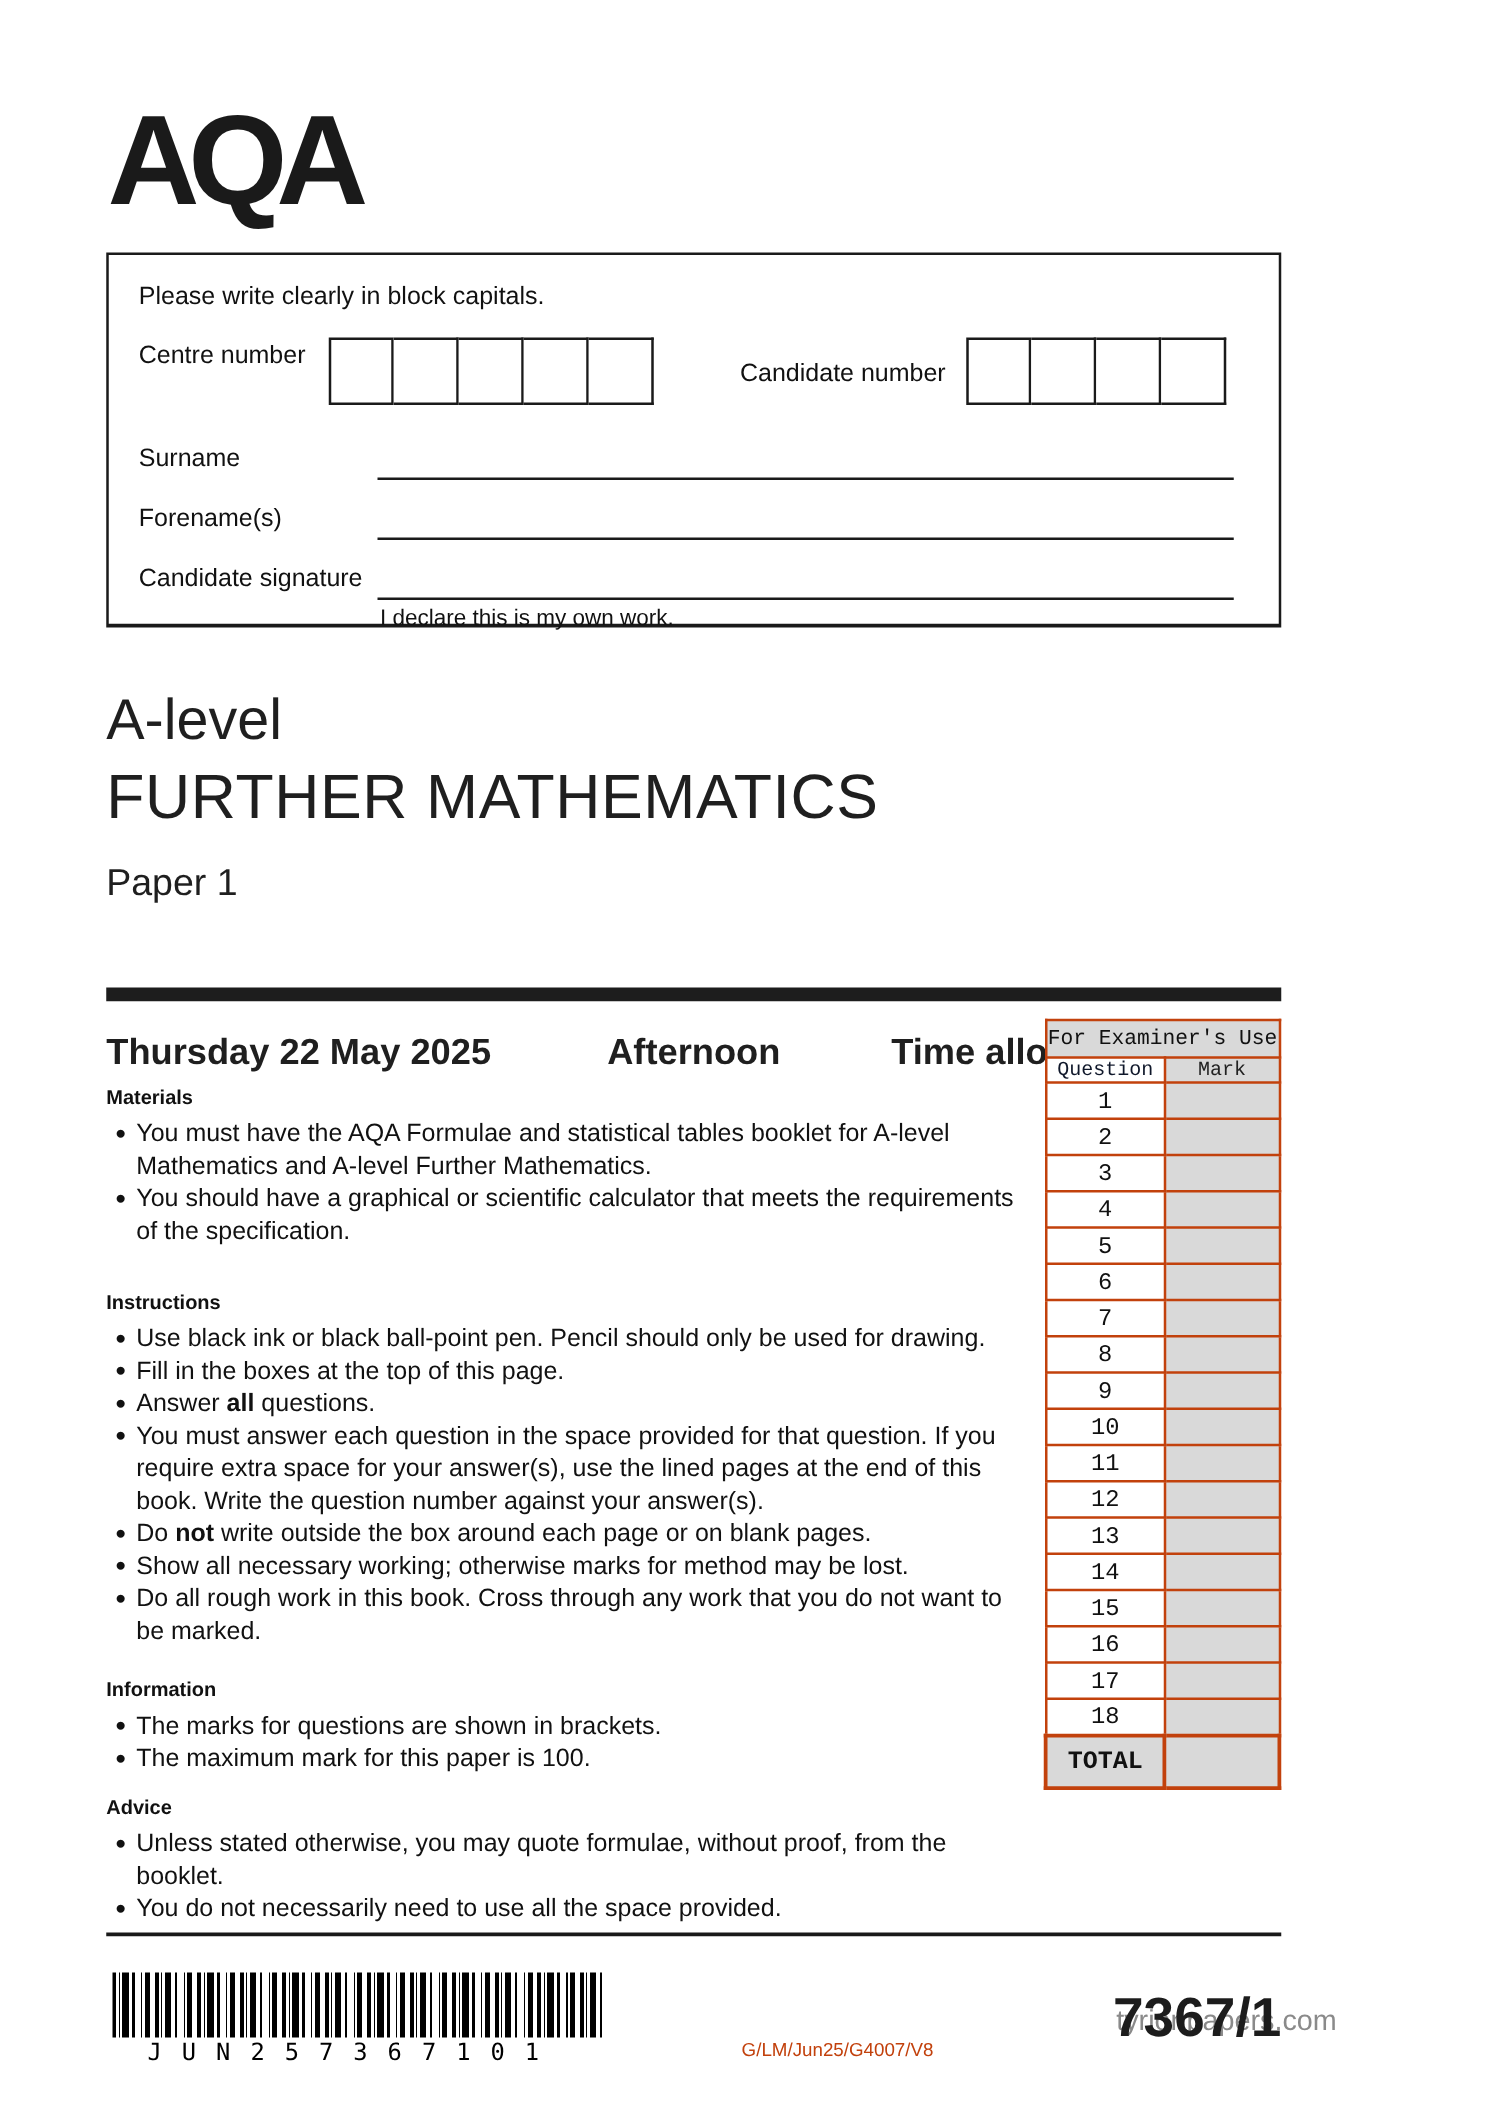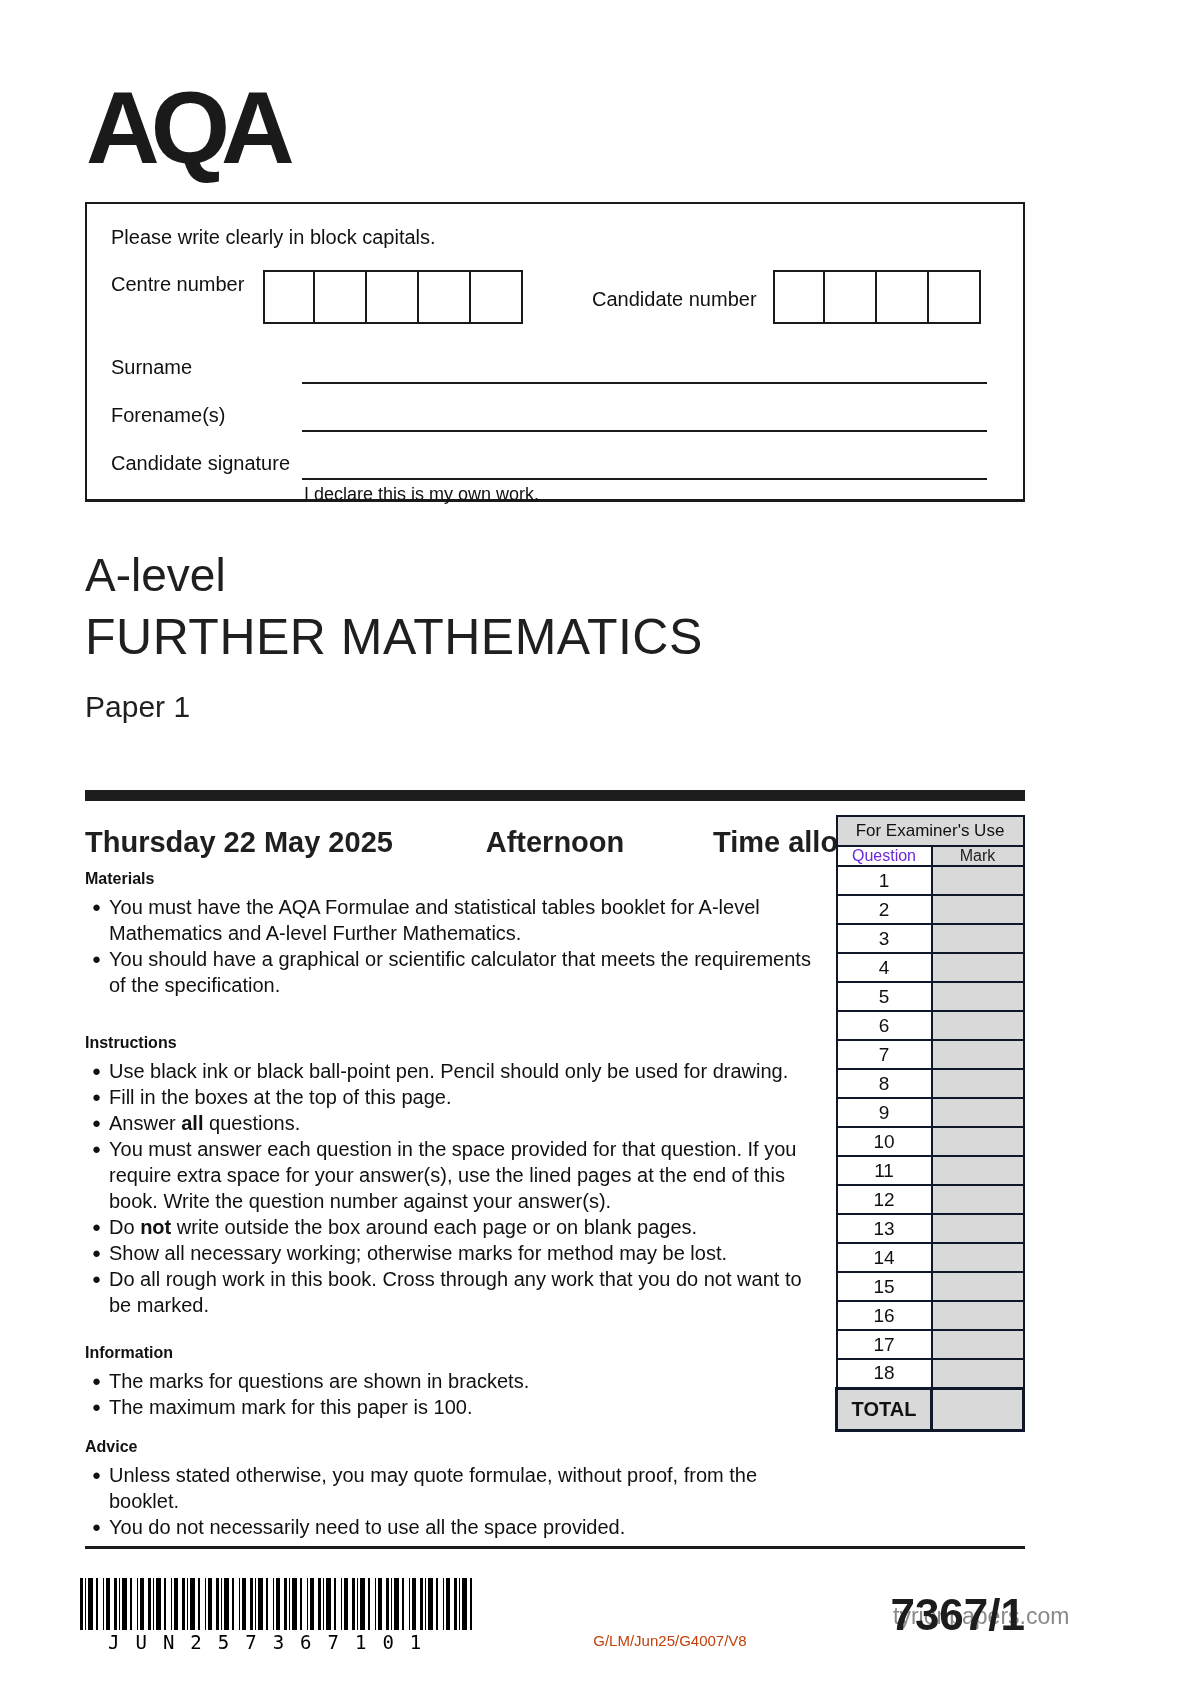--- a/index.html
+++ b/index.html
@@ -40,32 +40,32 @@
   .section h3 { font-size:16px; font-weight:bold; margin:0 0 2px 0; }
   .section ul { list-style:none; }
   .section li { display:flex; }
   .section li .bullet { width:24px; padding-left:7px; font-size:15px; line-height:26px; flex:0 0 24px; }
   .section li .itext { flex:1; }
   .gap-a { margin-bottom:32px; } .gap-b { margin-bottom:22px; } .gap-c { margin-bottom:14px; }
   b.inb { font-weight:bold; }
 
   
   .exam-table { position:absolute; left:835px; top:815px; width:190px; border-collapse:collapse; }
-  .exam-table td { border:2px solid #0f172a; text-align:center; vertical-align:middle; }
+  .exam-table td { border:2px solid #c2410c; text-align:center; vertical-align:middle;font-family:Liberation Mono, monospace; }
   .exam-table .title-cell { height:30px; font-size:17px; background:var(--shade); }
-  .exam-table .hdr-q { width:96px; height:17px; font-size:16px; background:#fff; color:#6d28d9; }
+  .exam-table .hdr-q { width:96px; height:17px; font-size:16px; background:#fff; color:#0f172a; }
   .exam-table .hdr-m { width:94px; height:18px; font-size:16px; background:var(--shade); color:#222; }
   .exam-table .q { height:29px; font-size:19px; background:#fff; }
   .exam-table .m { background:var(--shade); }
   .exam-table .total-label { height:42px; font-size:20px; font-weight:bold; background:var(--shade); border-width:3px; }
   .exam-table .total-mark { background:var(--shade); border-width:3px; }
 
   
   .bottom-rule { position:absolute; left:85px; top:1546px; width:940px; height:3px; background:#1a1a1a; }
-  .barcode { position:absolute; left:80px; top:1578px; width:392px; height:74px; }
+  .barcode { position:absolute; left:90px; top:1578px; width:392px; height:74px; }
   .barcode .bars { height:52px; background:
       repeating-linear-gradient(90deg,
         #000 0 3px, #fff 3px 5px, #000 5px 6px, #fff 6px 8px,
         #000 8px 13px, #fff 13px 16px, #000 16px 18px, #fff 18px 23px,
         #000 23px 24px, #fff 24px 26px, #000 26px 30px, #fff 30px 34px); }
   .barcode .bc-text { margin-top:1px; font-family:"DejaVu Sans Mono", monospace; font-size:19px;
       letter-spacing:16px; white-space:nowrap; padding-left:28px; color:#000; }
   .footer-ref { position:absolute; left:520px; top:1632px; width:300px; text-align:center; font-size:15px; color:#c2410c; }
   .watermark { position:absolute; left:893px; top:1603px; font-size:23px; color:#8a8a8a; z-index:1; }
   .paper-code { position:absolute; right:166px; top:1590px; font-size:44px; font-weight:bold; color:#1c1c1c; z-index:2;margin-left:27px; }

